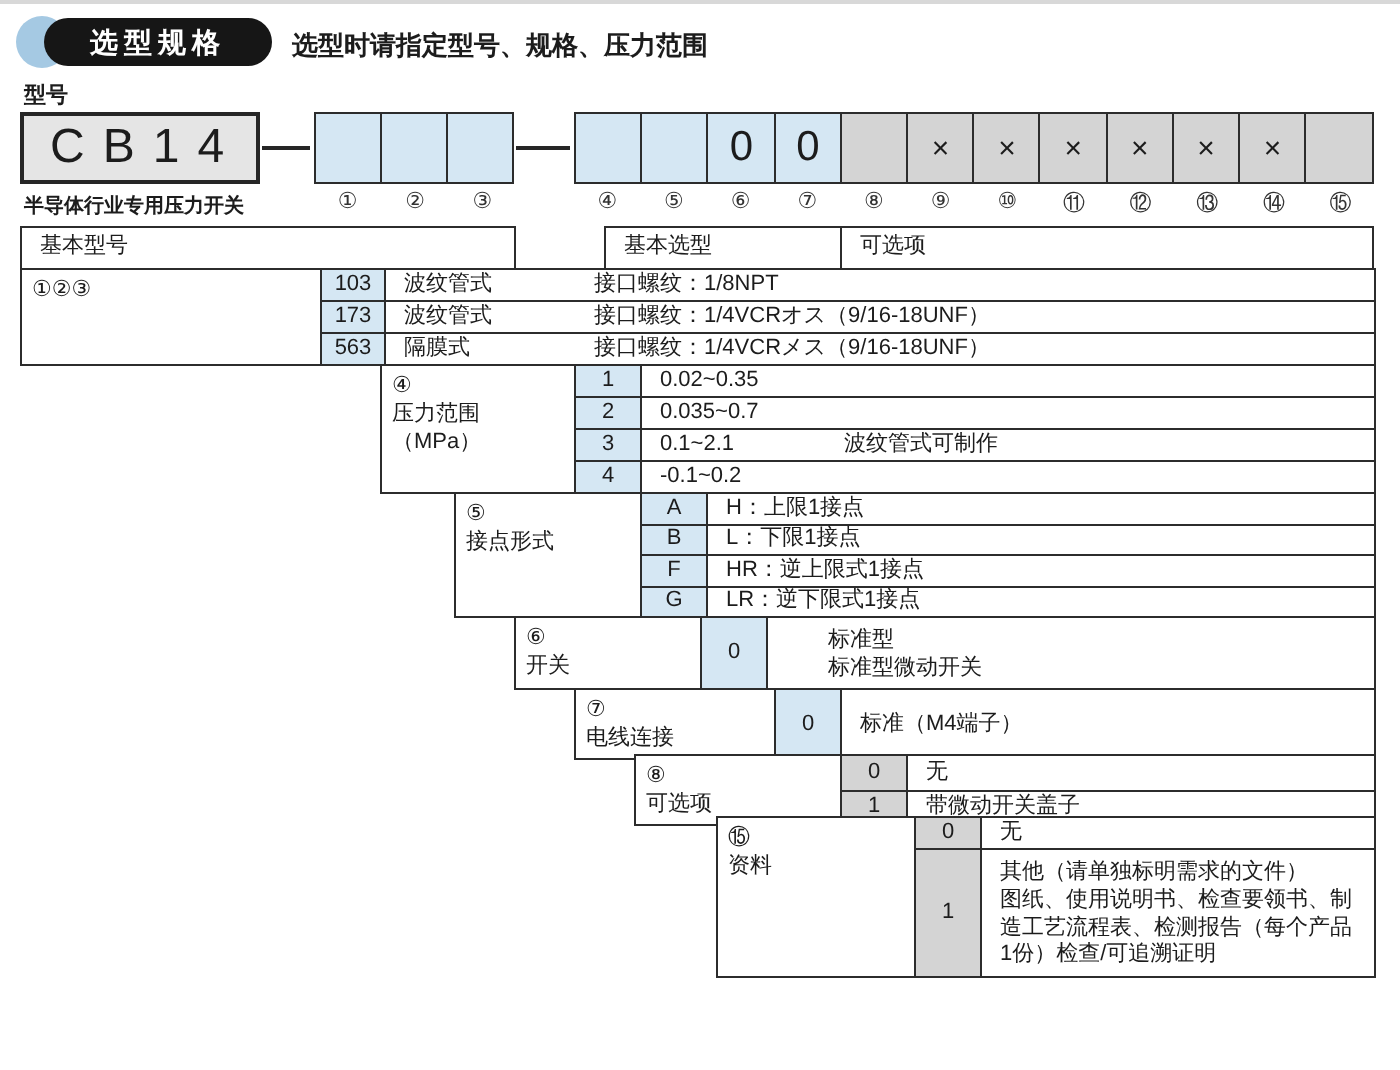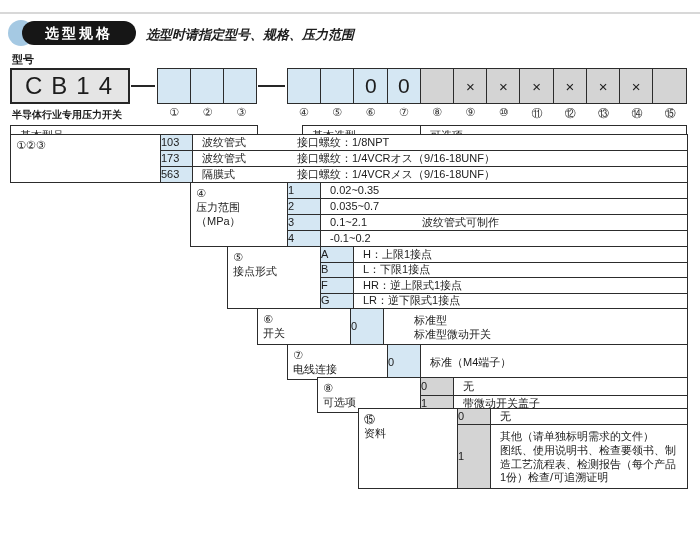--- a/index.html
+++ b/index.html
@@ -1,27 +1,27 @@
 <!DOCTYPE html>
 <html><head>
 <meta charset="utf-8">
 <style>
   html,body{margin:0;padding:0;}
   body{
     width:700px;height:535px;position:relative;background:#ffffff;
     font-family:"Liberation Sans","DejaVu Sans",sans-serif;color:#1c1c1c;
     overflow:hidden;
   }
-  .abs{position:absolute;box-sizing:border-box;margin-top:12px;}
+  .abs{position:absolute;box-sizing:border-box;}
   .hairline{left:0;top:0;width:700px;height:2px;background:#d8d8d8;}
   
   .badge-circle{left:8px;top:8px;width:26px;height:26px;border-radius:50%;background:#a5c9e3;}
   .badge-pill{left:22px;top:9px;width:114px;height:24px;border-radius:12px;background:#161616;
     color:#ffffff;font-size:14px;font-weight:bold;letter-spacing:3px;text-align:center;line-height:24px;}
-  .subtitle{left:146px;top:14px;font-size:13px;font-weight:bold;font-style:italic;}
+  .subtitle{left:146px;top:14px;font-size:13px;font-weight:bold;}
   
   .model-label{left:12px;top:40px;font-size:11px;font-weight:bold;}
   .cb14{left:10px;top:56px;width:120px;height:36px;border:2px solid #262626;background:#e5e5e5;
     font-size:24px;line-height:32px;padding-left:13px;letter-spacing:9px;}
   .caption{left:12px;top:96px;font-size:10px;font-weight:bold;}
   .dash{border-top:2.5px solid #262626;height:0;}
   .mgroup{display:flex;}
   .mbox{width:34.3px;height:36px;border:1.5px solid #2c2c2c;box-sizing:border-box;
     display:flex;align-items:center;justify-content:center;font-size:15px;}
   .mgroup2 .mbox{width:34.7px;}
@@ -32,21 +32,21 @@
   .mlabels{display:flex;font-size:11px;color:#333;}
   .mlabels span{flex:1;text-align:center;}
   
   .hbox{top:113px;height:22px;border:1.5px solid #2c2c2c;font-size:11px;font-weight:normal;
     line-height:19px;padding-left:9px;background:#fff;}
   
   table.sec{position:absolute;border-collapse:collapse;table-layout:fixed;font-size:11px;color:#1c1c1c;}
   table.sec td{border:1.5px solid #2c2c2c;padding:0;box-sizing:border-box;line-height:13px;vertical-align:middle;}
   table.sec td.lab{vertical-align:top;padding:3px 5px;background:#fff;}
   table.sec td.lab div{line-height:14px;}
-  table.sec td.code{}
+  table.sec td.code{text-align:center;}
   table.sec td.desc{padding-left:9px;background:#fff;}
   td.top{vertical-align:top;padding-top:3px;}
   .w95{display:inline-block;width:95px;}
   .w92{display:inline-block;width:92px;}
   .desc-multi div{line-height:14px;margin-left:21px;}
   .doc-body{line-height:13.5px;padding:1px 6px 0 0;}
 </style>
 </head>
 <body>
 

